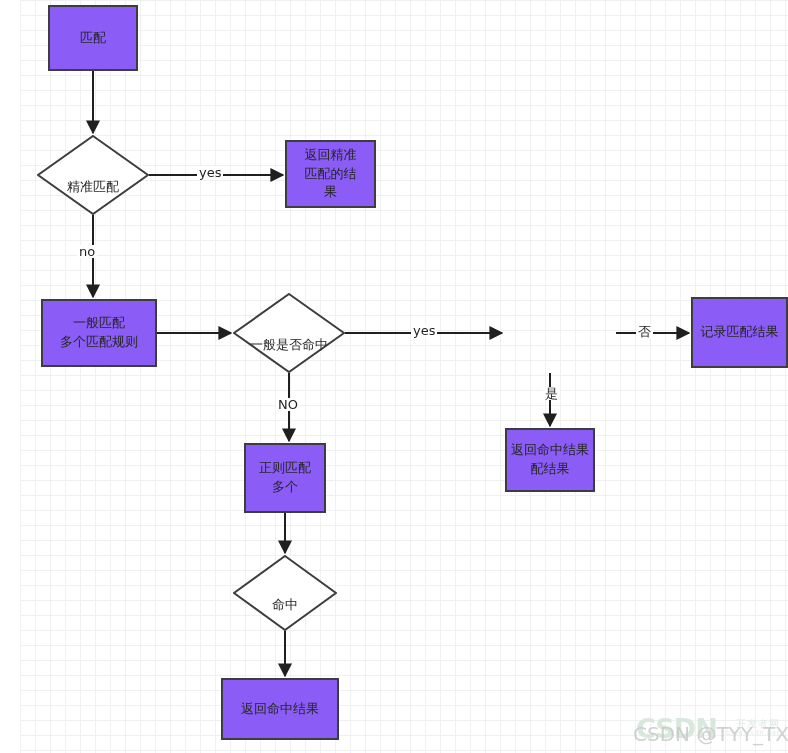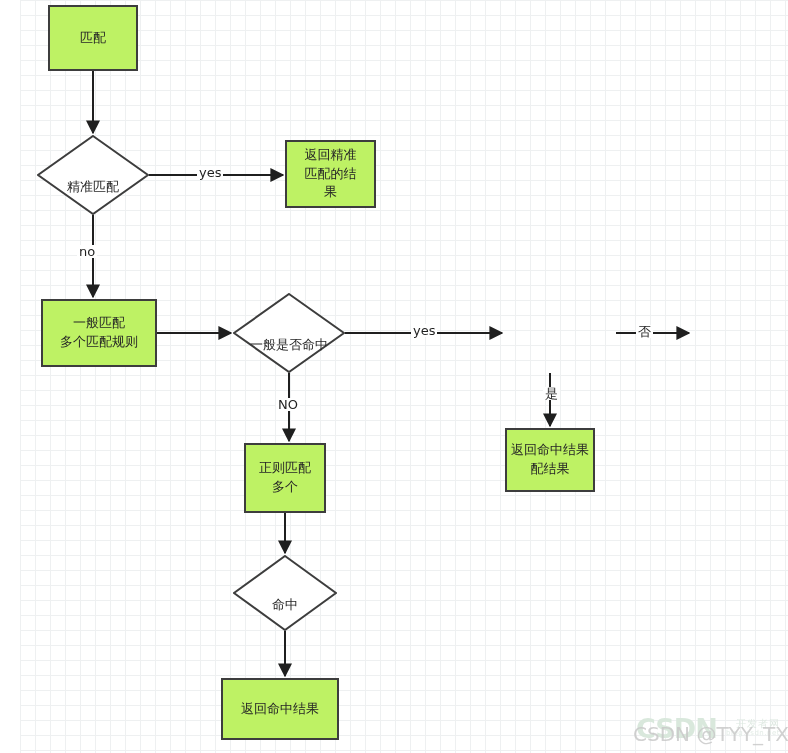--- a/index.html
+++ b/index.html
@@ -46,21 +46,21 @@
   .node {
     position: absolute;
     box-sizing: border-box;
     display: flex;
     align-items: center;
     justify-content: center;
     text-align: center;
     color: #262626;
   }
   .node.box {
-    background: #bef264;
+    background: #8b5cf6;
     border: 2px solid #3d3d3d;
     font-size: 13px;
     line-height: 1.45;
     padding: 2px 4px;
   }
   .node.box .label { white-space: pre-line; }
   .diamond-wrap {
     position: absolute;
   }
   .diamond-wrap svg {
@@ -200,20 +200,23 @@
   </div>
 
   <div class="diamond-wrap" style="left:233px; top:293px; width:112px; height:80px;">
     <svg width="112" height="80" viewBox="0 0 112 80" xmlns="http://www.w3.org/2000/svg">
       <polygon points="56,1 111,40 56,79 1,40" fill="#ffffff" stroke="#3d3d3d" stroke-width="2"></polygon>
     </svg>
     <span class="label">一般是否命中</span>
   </div>
 
 
+  <div class="node box" style="left:691px; top:297px; width:97px; height:71px;">
+    <span class="label">记录匹配结果</span>
+  </div>
 
   <div class="node box" style="left:505px; top:428px; width:90px; height:64px;">
     <span class="label">返回命中结果
 配结果</span>
   </div>
 
   <div class="node box" style="left:244px; top:443px; width:82px; height:70px;">
     <span class="label">正则匹配
 多个</span>
   </div>

